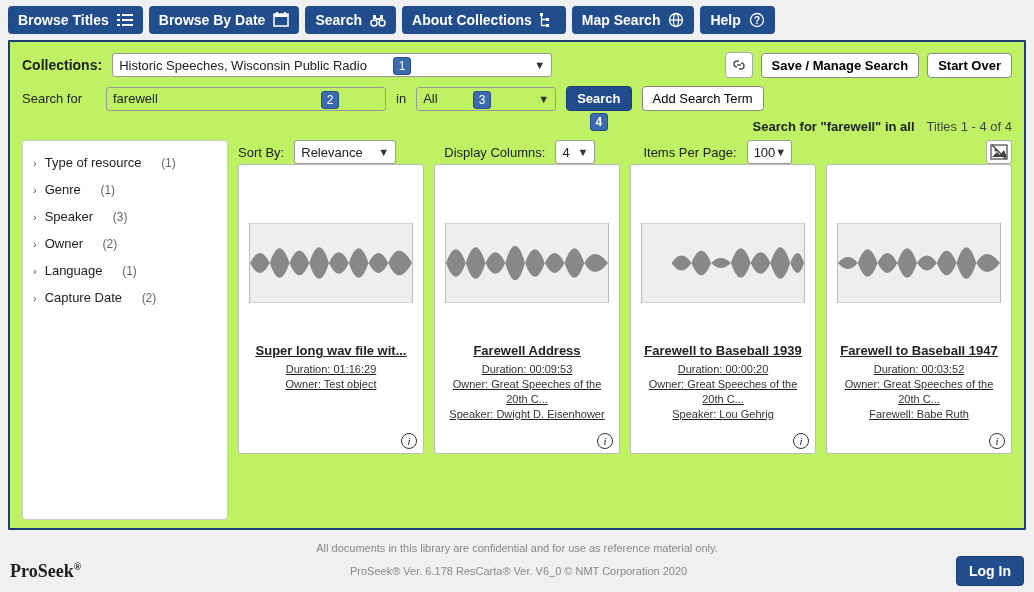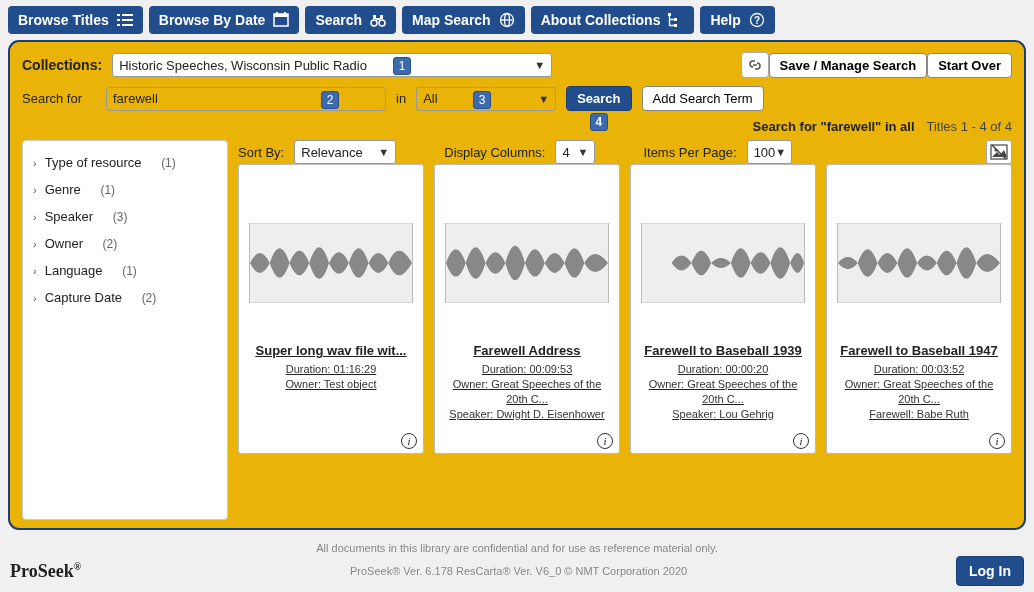--- a/index.html
+++ b/index.html
@@ -22,23 +22,23 @@
     font-size: 14px;
     padding: 6px 10px;
     border-radius: 4px;
     display: flex;
     align-items: center;
     gap: 8px;
     cursor: pointer;
   }
   .navbtn svg { fill: #fff; width: 16px; height: 16px; }
   .panel {
-    background: #eab308;
+    background: #bef264;
     border: 2px solid #1b3e74;
-    border-radius: 11px;
+    border-radius: 1px;
     padding: 10px 12px 8px 12px;
   }
   .row { display: flex; align-items: center; gap: 10px; margin-bottom: 8px; }
   .label { font-weight: bold; font-size: 14px; }
   .collections-select {
     flex: 0 0 440px;
     height: 24px;
     border: 1px solid #999;
     border-radius: 3px;
     background: #fff;
@@ -72,21 +72,21 @@
   .btn {
     background: #fff; border: 1px solid #888; border-radius: 4px;
     padding: 4px 10px; font-size: 13px; font-weight: bold; cursor: pointer;
   }
   .btn.primary { background: #214d8d; color: #fff; border-color: #1b3e74; position: relative; }
   .iconbtn {
     border: 1px solid #aaa; border-radius: 4px; width: 28px; height: 26px;
     display: flex; align-items: center; justify-content: center; background: #fff; cursor: pointer;
   }
   .iconbtn svg { width: 16px; height: 16px; fill: #555; }
-  .right { margin-left: auto; display: flex; gap: 0; align-items: center; justify-content: center; }
+  .right { margin-left: auto; display: flex; gap: 8px; align-items: center; justify-content: center; }
   .status-row { display: flex; justify-content: flex-end; gap: 12px; font-size: 13px; margin-bottom: 6px; }
   .status-row .q { font-weight: bold; }
   .status-row .counts { color: #444; }
   .content { display: flex; gap: 10px; }
   .filters {
     width: 220px;
     border: 1px solid #ccc;
     border-radius: 4px;
     background: #fff;
     display: flex; flex-direction: column;
@@ -184,34 +184,34 @@
       <span>Search</span>
       <svg viewBox="0 0 16 16">
           <circle cx="4" cy="11" r="3" fill="none" stroke="#fff" stroke-width="1.5"></circle>
           <circle cx="12" cy="11" r="3" fill="none" stroke="#fff" stroke-width="1.5"></circle>
           <rect x="3" y="3" width="3" height="4"></rect>
           <rect x="10" y="3" width="3" height="4"></rect>
           <rect x="6" y="6" width="4" height="2"></rect>
         </svg>
     </div>
     <div class="navbtn">
-      <span>Map Search</span>
-      <svg viewBox="0 0 16 16">
-          <circle cx="8" cy="8" r="6.5" fill="none" stroke="#fff" stroke-width="1.3"></circle>
-          <ellipse cx="8" cy="8" rx="2.5" ry="6.5" fill="none" stroke="#fff" stroke-width="1.3"></ellipse>
-          <line x1="1.5" y1="8" x2="14.5" y2="8" stroke="#fff" stroke-width="1.3"></line>
-        </svg>
-    </div>
-    <div class="navbtn">
       <span>About Collections</span>
       <svg viewBox="0 0 16 16">
           <rect x="0" y="1" width="3" height="3"></rect>
           <rect x="6" y="6" width="3" height="3"></rect>
           <rect x="6" y="12" width="3" height="3"></rect>
           <path d="M1.5 4 V7.5 H6 M1.5 7.5 V13.5 H6" stroke="#fff" stroke-width="1.3" fill="none"></path>
+        </svg>
+    </div>
+    <div class="navbtn">
+      <span>Map Search</span>
+      <svg viewBox="0 0 16 16">
+          <circle cx="8" cy="8" r="6.5" fill="none" stroke="#fff" stroke-width="1.3"></circle>
+          <ellipse cx="8" cy="8" rx="2.5" ry="6.5" fill="none" stroke="#fff" stroke-width="1.3"></ellipse>
+          <line x1="1.5" y1="8" x2="14.5" y2="8" stroke="#fff" stroke-width="1.3"></line>
         </svg>
     </div>
     <div class="navbtn">
       <span>Help</span>
       <svg viewBox="0 0 16 16">
           <circle cx="8" cy="8" r="6.5" fill="none" stroke="#fff" stroke-width="1.3"></circle>
           <text x="8" y="12" text-anchor="middle" font-size="10" fill="#fff" font-family="Arial">?</text>
         </svg>
     </div>
   </div>

